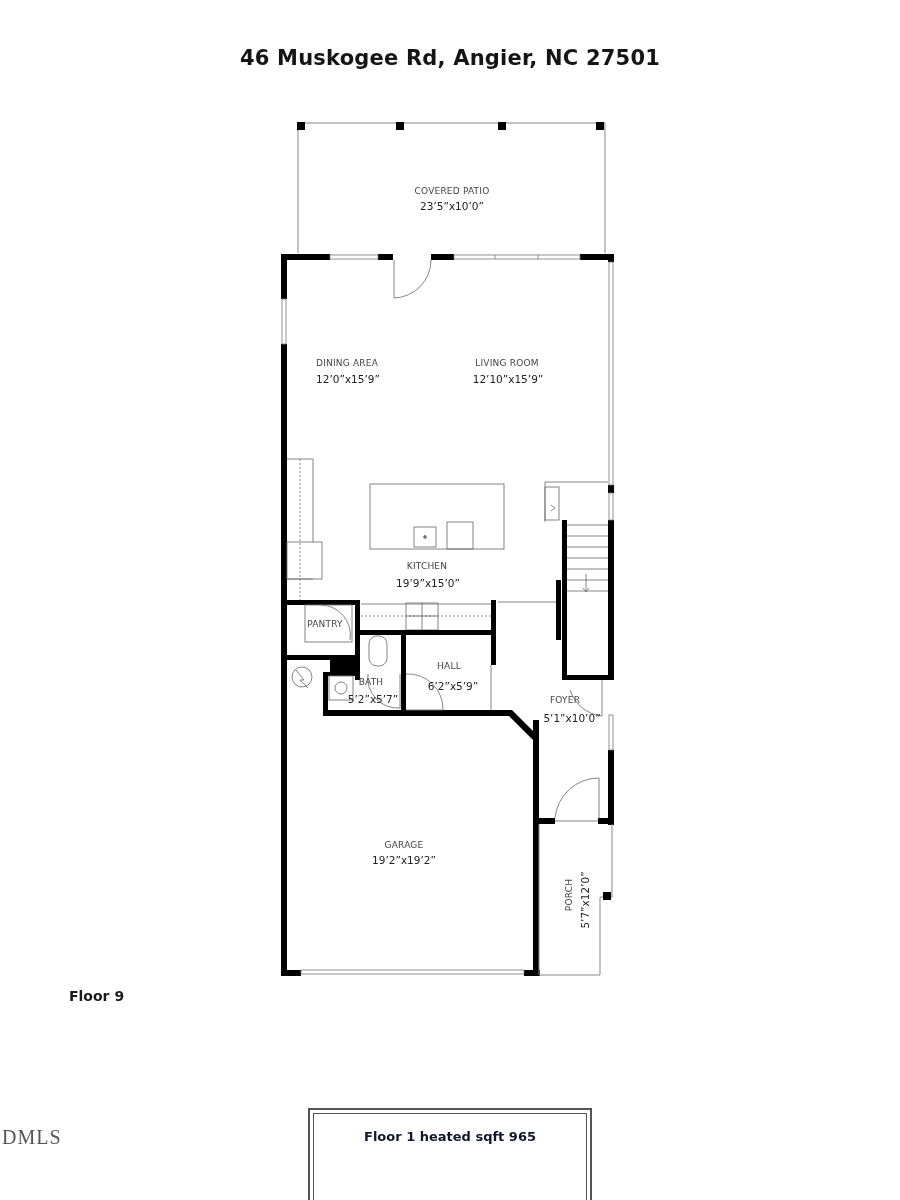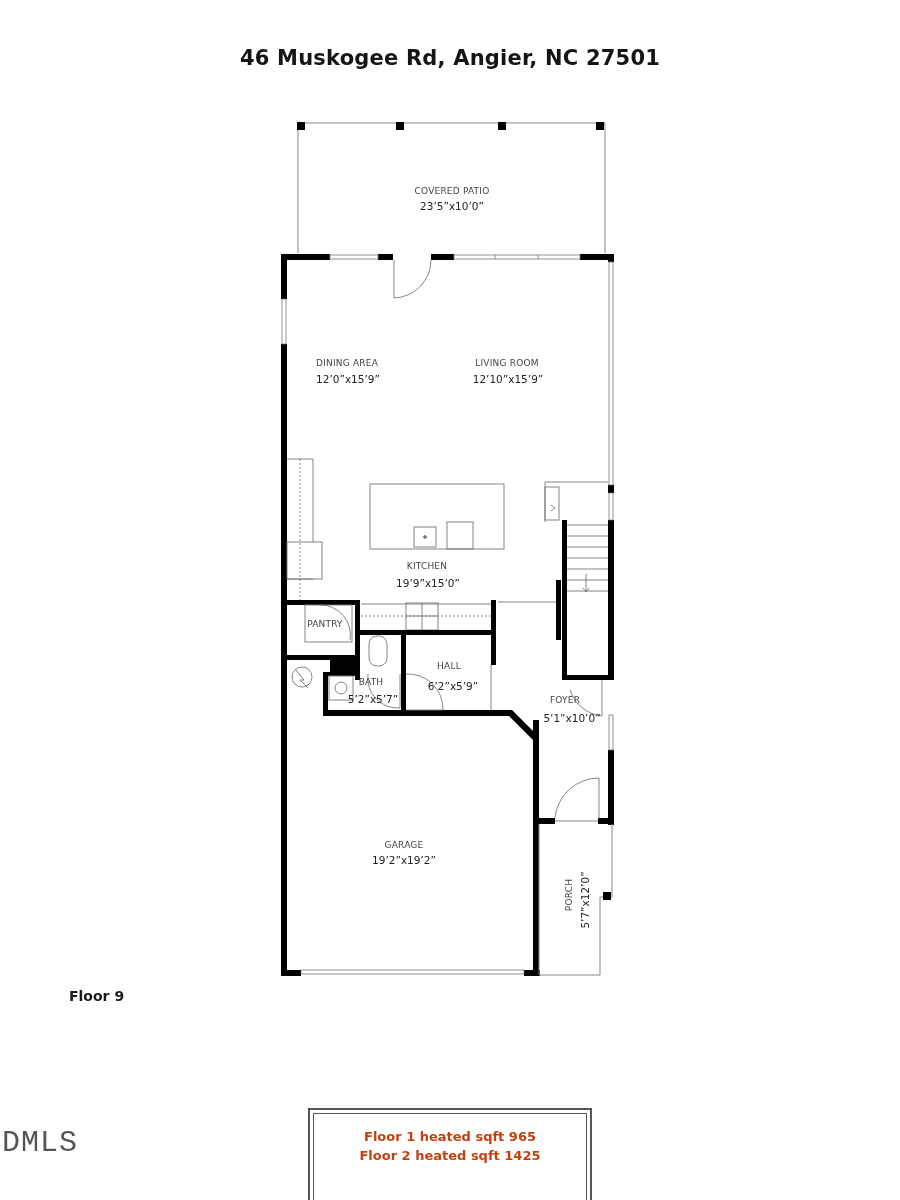--- a/index.html
+++ b/index.html
@@ -2,24 +2,24 @@
 <html><head>
 <meta charset="utf-8">
 <style>
   html, body { margin: 0; padding: 0; background: #ffffff; }
   body { width: 900px; height: 1200px; position: relative; overflow: hidden; font-family: "DejaVu Sans", sans-serif; color: #1a1a1a; }
   .title { position: absolute; left: 0; width: 900px; top: 46px; text-align: center; font-size: 21px; font-weight: 700; letter-spacing: 0.2px; color: #151515; }
   svg.plan { position: absolute; left: 0; top: 0; }
   .room-name { font-family: "DejaVu Sans", sans-serif; font-size: 9px; fill: #444; letter-spacing: 0.2px; }
   .room-dim { font-family: "DejaVu Sans", sans-serif; font-size: 10.5px; fill: #222; }
   .floor-label { position: absolute; left: 69px; top: 988px; font-size: 14px; font-weight: 600; color: #1a1a1a; }
-  .watermark { position: absolute; left: 2px; top: 1126px; font-size: 30px; font-weight: 200; color: #555; letter-spacing: 1px; font-family: Liberation Mono, monospace; }
+  .watermark { position: absolute; left: 2px; top: 1126px; font-size: 20px; font-weight: 200; color: #555; letter-spacing: 1px; font-family: Liberation Serif, serif; }
   .sqft-box { position: absolute; left: 308px; top: 1108px; width: 284px; height: 100px; border: 2px solid #555; box-sizing: border-box; }
   .sqft-box-inner { position: absolute; left: 3px; top: 3px; right: 3px; bottom: 0; border: 1px solid #555; border-bottom: none; }
-  .sqft-lines { position: absolute; left: 0; right: 0; top: 17px; text-align: center; font-size: 13px; font-weight: 600; line-height: 19px; color: #c2410c; }
+  .sqft-lines { position: absolute; left: 0; right: 0; top: 17px; text-align: center; font-size: 13px; font-weight: 600; line-height: 19px; color: #0f172a; }
   .sqft-lines div { white-space: nowrap; }
 </style>
 </head>
 <body>
 
 <div class="title">46 Muskogee Rd, Angier, NC 27501</div>
 
 <svg class="plan" width="900" height="1200" viewBox="0 0 900 1200">
 
   <g>
@@ -185,15 +185,14 @@
 </svg>
 
 <div class="floor-label">Floor 9</div>
 
 <div class="watermark">DMLS</div>
 
 <div class="sqft-box">
   <div class="sqft-box-inner"></div>
   <div class="sqft-lines">
     <div>Floor 1 heated sqft 965</div>
-    <div>Floor 2 heated sqft 1425</div>
   </div>
 </div>
 
 </body></html>

